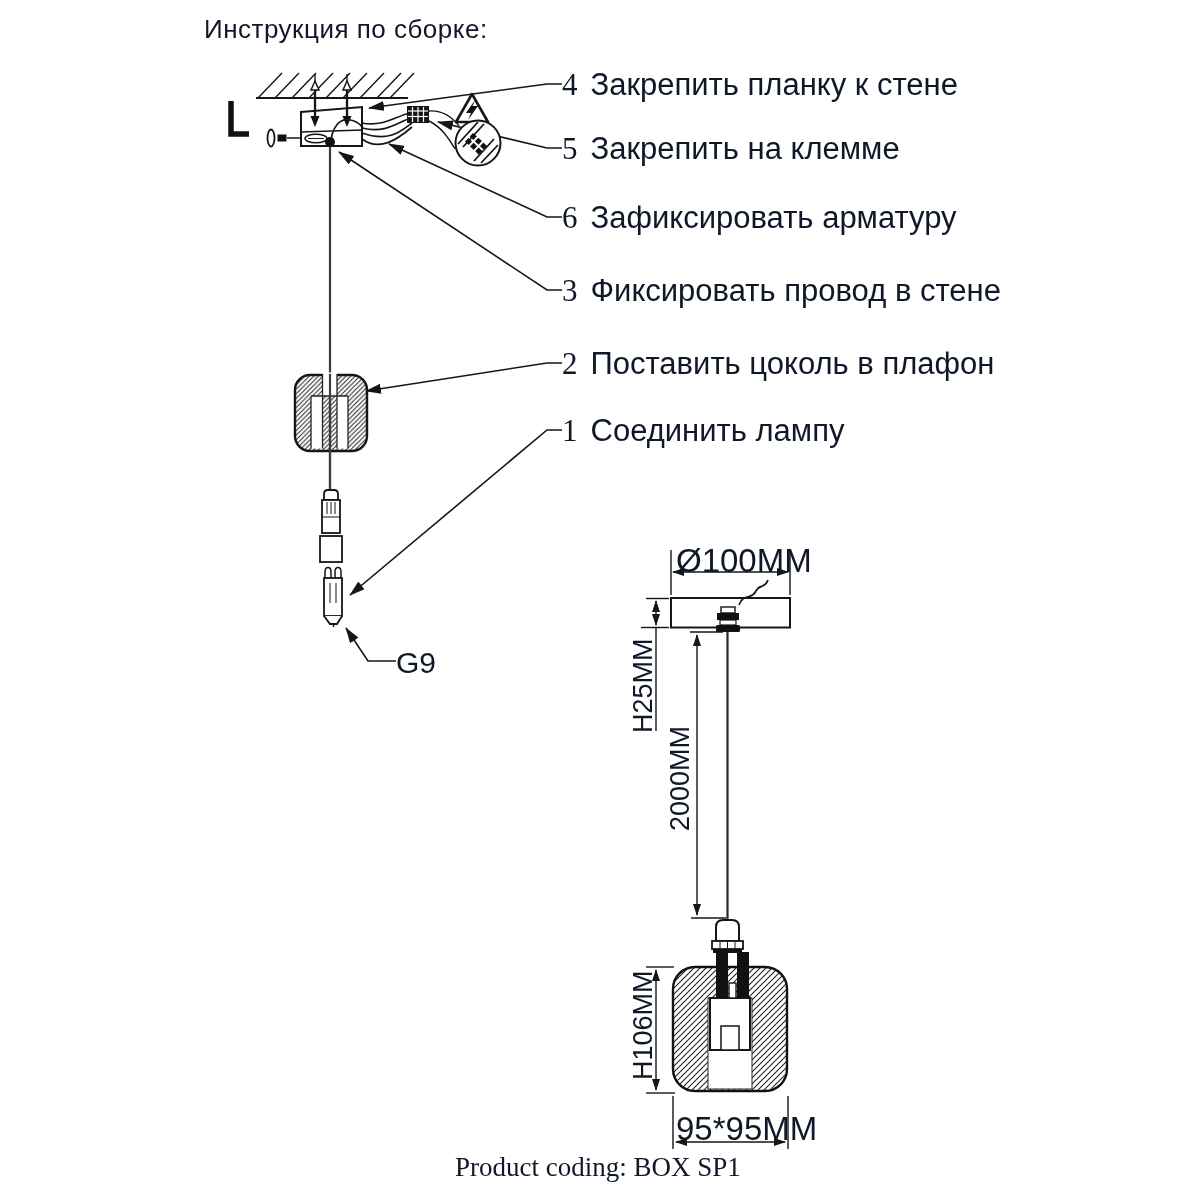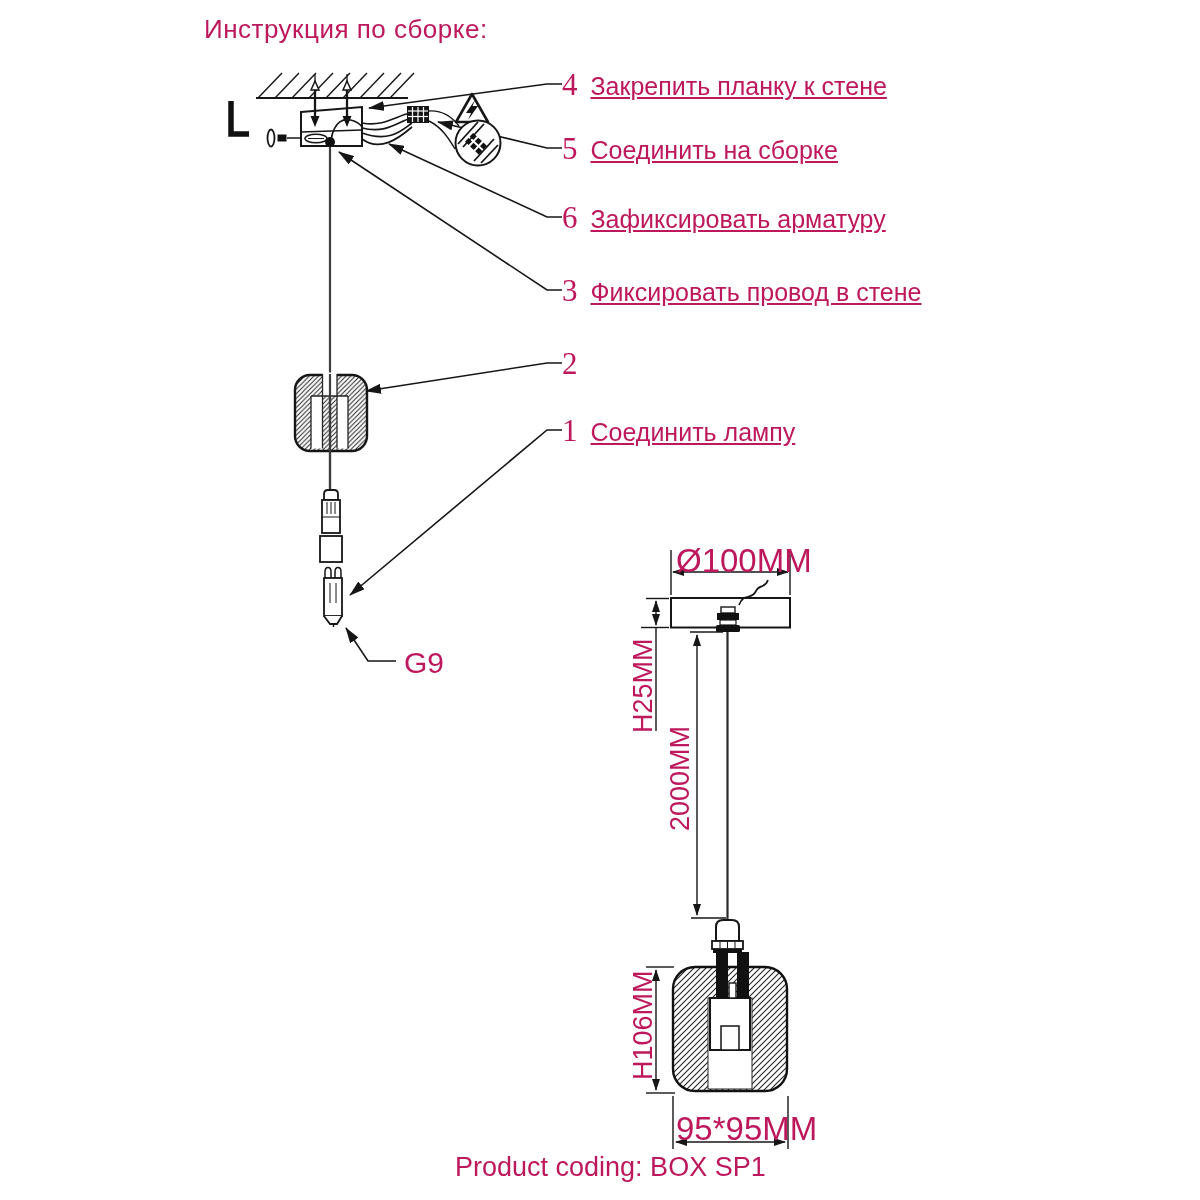--- a/index.html
+++ b/index.html
@@ -1,30 +1,30 @@
 <!DOCTYPE html>
 <html><head>
 <meta charset="utf-8">
 <style>
   html,body { margin:0; padding:0; background:#fff; }
   #canvas {
     position:relative; width:1200px; height:1200px; background:#ffffff;
-    font-family:"Liberation Sans", sans-serif; color:#be185d; overflow:hidden;
+    font-family:"Liberation Sans", sans-serif; color:#0f172a; overflow:hidden;
   }
   svg { position:absolute; left:0; top:0; }
   .abs { position:absolute; white-space:nowrap; }
   .title { font-size:26px; letter-spacing:0.5px; }
   .step-row { position:absolute; display:flex; align-items:baseline; gap:13px; }
   .step-num { font-family:"Liberation Serif", serif; font-size:31px; line-height:1; }
-  .step-label { font-size:25px; line-height:1;text-decoration:underline; }
+  .step-label { font-size:31px; line-height:1; }
   .hlabel { font-size:33px; line-height:1; }
   .vlabel { position:absolute; font-size:27px; line-height:1; white-space:nowrap;
             transform:rotate(-90deg); transform-origin:0 0; }
   .g9 { font-size:30px; }
-  .footer { font-size:27px; }
+  .footer { font-size:27px;font-family:Liberation Serif, serif; }
 </style>
 </head>
 <body>
 
 <div id="canvas">
 
 <svg width="1200" height="1200" viewBox="0 0 1200 1200">
   <defs>
     <marker id="arrL" viewBox="0 0 16 10" refX="15" refY="5" markerWidth="16" markerHeight="10" orient="auto-start-reverse" markerUnits="userSpaceOnUse">
       <path d="M0,0 L16,5 L0,10 Z" fill="#161616"></path>
@@ -240,39 +240,40 @@
 </svg>
 
 <div class="abs title" style="left:204px; top:14px;">Инструкция по сборке:</div>
 
 <div class="step-row" style="left:562px; top:69px;">
   <span class="step-num">4</span>
   <span class="step-label">Закрепить планку к стене</span>
 </div>
 <div class="step-row" style="left:562px; top:133px;">
   <span class="step-num">5</span>
-  <span class="step-label">Соединить на сборке</span>
+  <span class="step-label">Закрепить на клемме</span>
 </div>
 <div class="step-row" style="left:562px; top:202px;">
   <span class="step-num">6</span>
   <span class="step-label">Зафиксировать арматуру</span>
 </div>
 <div class="step-row" style="left:562px; top:275px;">
   <span class="step-num">3</span>
   <span class="step-label">Фиксировать провод в стене</span>
 </div>
 <div class="step-row" style="left:562px; top:348px;">
   <span class="step-num">2</span>
+  <span class="step-label">Поставить цоколь в плафон</span>
 </div>
 <div class="step-row" style="left:562px; top:415px;">
   <span class="step-num">1</span>
   <span class="step-label">Соединить лампу</span>
 </div>
 
-<div class="abs g9" style="left:396px; top:646px;margin-left:8px;">G9</div>
+<div class="abs g9" style="left:396px; top:646px;">G9</div>
 
 <div class="abs hlabel" style="left:676px; top:544px;">Ø100MM</div>
 <div class="vlabel" style="left:630px; top:733px;">H25MM</div>
 <div class="vlabel" style="left:667px; top:831px;">2000MM</div>
 <div class="vlabel" style="left:630px; top:1080px;">H106MM</div>
 <div class="abs hlabel" style="left:676px; top:1112px;">95*95MM</div>
 
 <div class="abs footer" style="left:455px; top:1152px;">Product coding: BOX SP1</div>
 
 </div>

